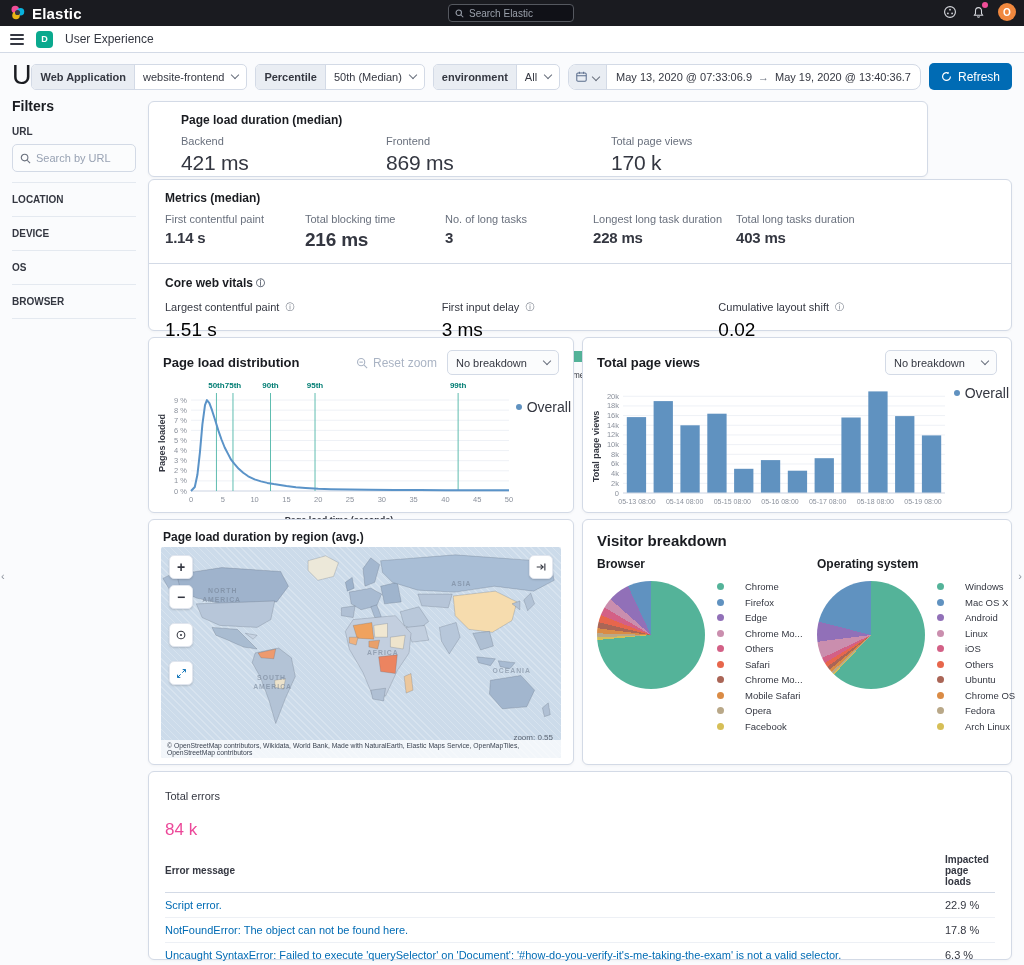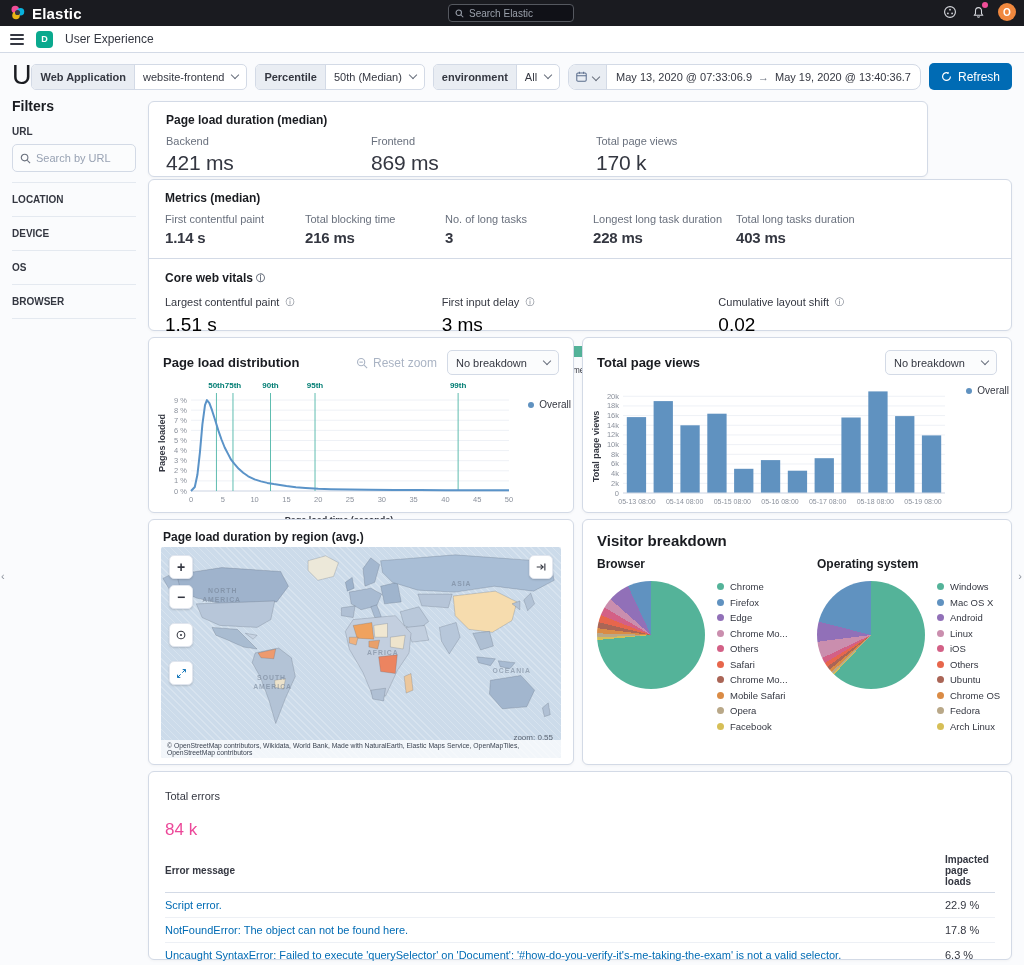--- a/index.html
+++ b/index.html
@@ -60,39 +60,39 @@
   .vbar { width:190px; height:11px; border-radius:2px; overflow:hidden; display:flex; gap:1px; margin-bottom:8px; }
   .vbar div { height:100%; }
   .vlegend { display:flex; gap:10px; font-size:8.5px; color:#343741; align-items:center; flex-wrap:nowrap; }
   .vlegend .li { display:flex; align-items:center; gap:3px; white-space:nowrap; }
   .dot { width:7px; height:7px; border-radius:50%; display:inline-block; flex:none; }
 
   .chart-head { display:flex; align-items:center; justify-content:space-between; padding:12px 14px 2px; }
   .chart-tools { display:flex; align-items:center; gap:10px; }
   .reset-zoom { display:flex; align-items:center; gap:5px; font-size:12px; color:#aab4c4; cursor:default; }
   .mini-select { display:flex; align-items:center; justify-content:space-between; width:112px; height:25px; border:1px solid #d3dae6; border-radius:5px; background:#fbfcfd; font-size:11px; color:#343741; padding:0 8px; cursor:pointer; }
-  .chart-legend { position:absolute; display:flex; align-items:center; gap:5px; font-size:10px; color:#343741;margin-left:40px; }
+  .chart-legend { position:absolute; display:flex; align-items:center; gap:5px; font-size:14px; color:#343741;margin-left:40px; }
 
   .axis-label-y { position:absolute; transform:rotate(-90deg); transform-origin:left top; font-size:9px; font-weight:700; color:#343741; }
   .axis-label-x { position:absolute; font-size:9px; font-weight:700; color:#343741; text-align:center; width:100%; }
 
   
   .map-canvas { position:absolute; left:12px; top:27px; right:12px; bottom:6px; background:#ccdbea; background-image:repeating-linear-gradient(45deg, rgba(255,255,255,.22) 0 1px, transparent 1px 5px); overflow:hidden; border-radius:2px; }
   .map-btn-col { position:absolute; left:8px; top:8px; display:flex; flex-direction:column; gap:6px; z-index:5; }
   .map-btn { width:24px; height:24px; background:#fff; border:1px solid #e0e5ee; border-radius:5px; box-shadow:0 1px 2px rgba(0,0,0,.15); display:flex; align-items:center; justify-content:center; font-size:14px; font-weight:700; color:#343741; cursor:pointer; }
   .map-attr { position:absolute; left:0; right:0; bottom:0; background:rgba(255,255,255,.75); font-size:6.8px; color:#3c4452; padding:2px 6px; z-index:5; }
   .map-zoom { position:absolute; right:8px; bottom:16px; font-size:8px; color:#5a6472; z-index:5; }
   .map-layers { position:absolute; right:8px; top:8px; z-index:5; }
 
   
   .pie-section { display:flex; }
   .pie-col { width:215px; display:flex; align-items:flex-start; }
   .pie { width:108px; height:108px; border-radius:50%; flex:none; }
   .pie-legend { margin-left:12px; display:flex; flex-direction:column; gap:4.5px; font-size:9.5px; color:#343741; }
-  .pie-legend .li { display:flex; align-items:center; gap:6px; cursor:pointer; white-space:nowrap; }
+  .pie-legend .li { display:flex; align-items:center; gap:21px; cursor:pointer; white-space:nowrap; }
 
   
   .etable { width:100%; border-collapse:collapse; font-size:11px; }
   .etable th { text-align:left; font-size:10px; font-weight:700; color:#343741; border-bottom:1px solid #d3dae6; padding:5px 0; }
   .etable th.r, .etable td.r { text-align:left; }
   .etable td { border-bottom:1px solid #edf0f5; padding:6px 0; vertical-align:top; }
   .etable td.msg a { color:#006bb4; text-decoration:none; cursor:pointer; }
 
   .edge-chev { position:absolute; top:570px; font-size:11px; color:#8b919c; z-index:60; cursor:pointer; }
 
@@ -215,21 +215,21 @@
     <span>Search by URL</span>
   </div>
   <div class="accordion">
     <div class="acc-item">LOCATION</div>
     <div class="acc-item">DEVICE</div>
     <div class="acc-item">OS</div>
     <div class="acc-item">BROWSER</div>
   </div>
 </div>
 
-<div class="panel" style="left:148px; top:101px; width:780px; height:76px; padding:11px 17px;">
+<div class="panel" style="left:148px; top:101px; width:780px; height:76px; padding:11px 32px;">
   <div class="ptitle">Page load duration (median)</div>
   <div class="stats" style="margin-top:8px;">
     <div class="stat" style="width:205px;">
       <div class="slabel">Backend</div>
       <div class="svalue">421 ms</div>
     </div>
     <div class="stat" style="width:225px;">
       <div class="slabel">Frontend</div>
       <div class="svalue">869 ms</div>
     </div>
@@ -242,21 +242,21 @@
 
 <div class="panel" style="left:148px; top:179px; width:864px; height:152px; padding:11px 16px;">
   <div class="ptitle">Metrics (median)</div>
   <div class="stats" style="margin-top:8px;">
     <div class="stat" style="width:140px;">
       <div class="slabel">First contentful paint</div>
       <div class="svalue" style="font-size:15px;font-weight:700;">1.14 s</div>
     </div>
     <div class="stat" style="width:140px;">
       <div class="slabel">Total blocking time</div>
-      <div class="svalue" style="font-size:15px;font-weight:700;">216 ms</div>
+      <div class="svalue" style="font-size:19px;font-weight:700;">216 ms</div>
     </div>
     <div class="stat" style="width:148px;">
       <div class="slabel">No. of long tasks</div>
       <div class="svalue" style="font-size:15px;font-weight:700;">3</div>
     </div>
     <div class="stat" style="width:143px;">
       <div class="slabel">Longest long task duration</div>
       <div class="svalue" style="font-size:15px;font-weight:700;">228 ms</div>
     </div>
     <div class="stat" style="width:150px;">

